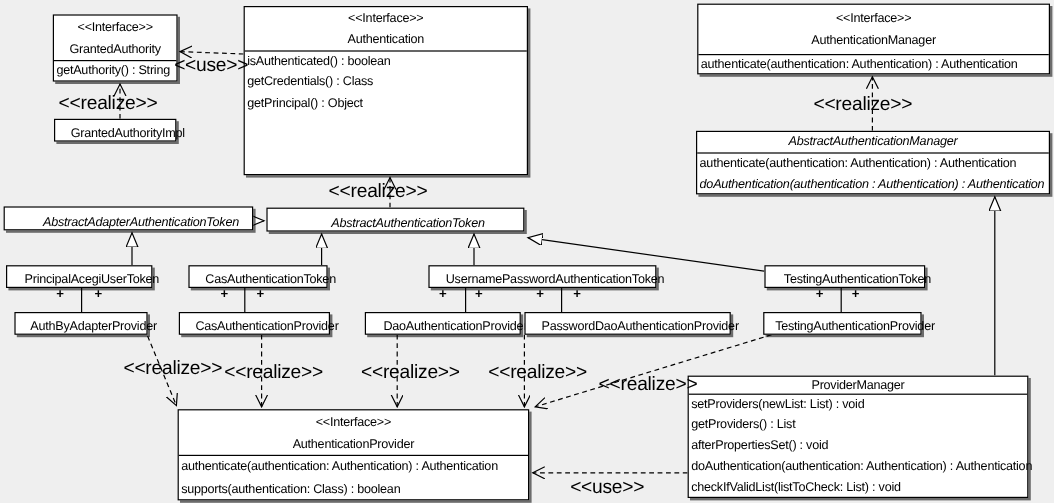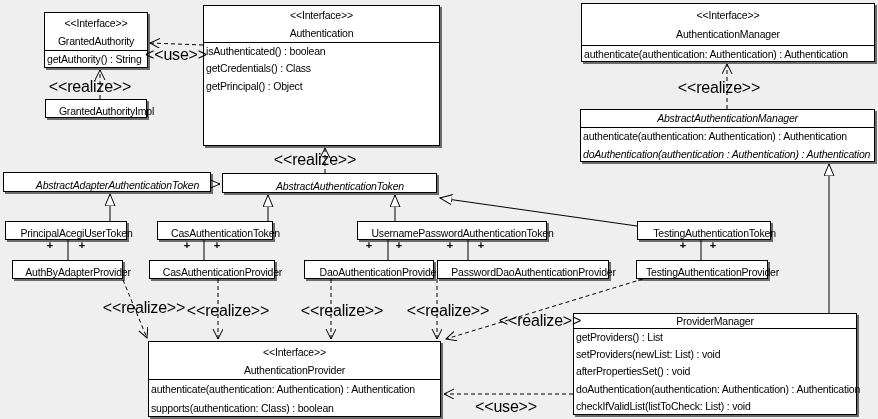--- a/index.html
+++ b/index.html
@@ -167,22 +167,22 @@
     <div class="op" style="line-height:18.5px">authenticate(authentication: Authentication) : Authentication</div>
     <div class="op" style="line-height:18.5px">supports(authentication: Class) : boolean</div>
   </div>
 </div>
 
 <div class="box" style="left:573px;top:313px;width:284px;height:102px">
   <div class="head" style="height:14px">
     <div style="line-height:14px">ProviderManager</div>
   </div>
   <div class="ops ovf">
+    <div class="op" style="line-height:17.2px">setProviders(newList: List) : void</div>
     <div class="op" style="line-height:17.2px">getProviders() : List</div>
-    <div class="op" style="line-height:17.2px">setProviders(newList: List) : void</div>
     <div class="op" style="line-height:17.2px">afterPropertiesSet() : void</div>
     <div class="op" style="line-height:17.2px">doAuthentication(authentication: Authentication) : Authentication</div>
     <div class="op" style="line-height:17.2px">checkIfValidList(listToCheck: List) : void</div>
   </div>
 </div>
 
 <span class="lbl" style="left:176px;top:55px">&lt;&lt;use&gt;&gt;</span>
 <span class="lbl" style="left:90px;top:87px">&lt;&lt;realize&gt;&gt;</span>
 <span class="lbl" style="left:315px;top:160px">&lt;&lt;realize&gt;&gt;</span>
 <span class="lbl" style="left:719px;top:88px">&lt;&lt;realize&gt;&gt;</span>

